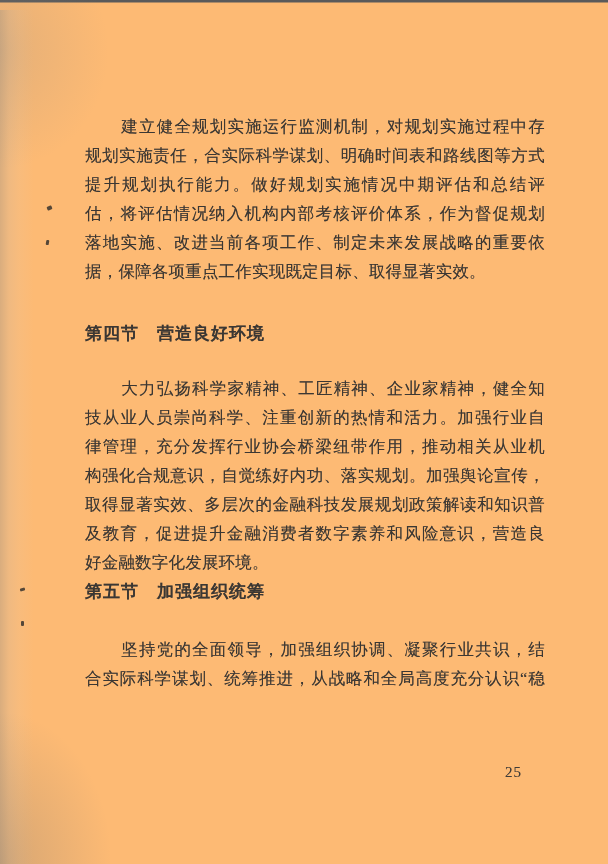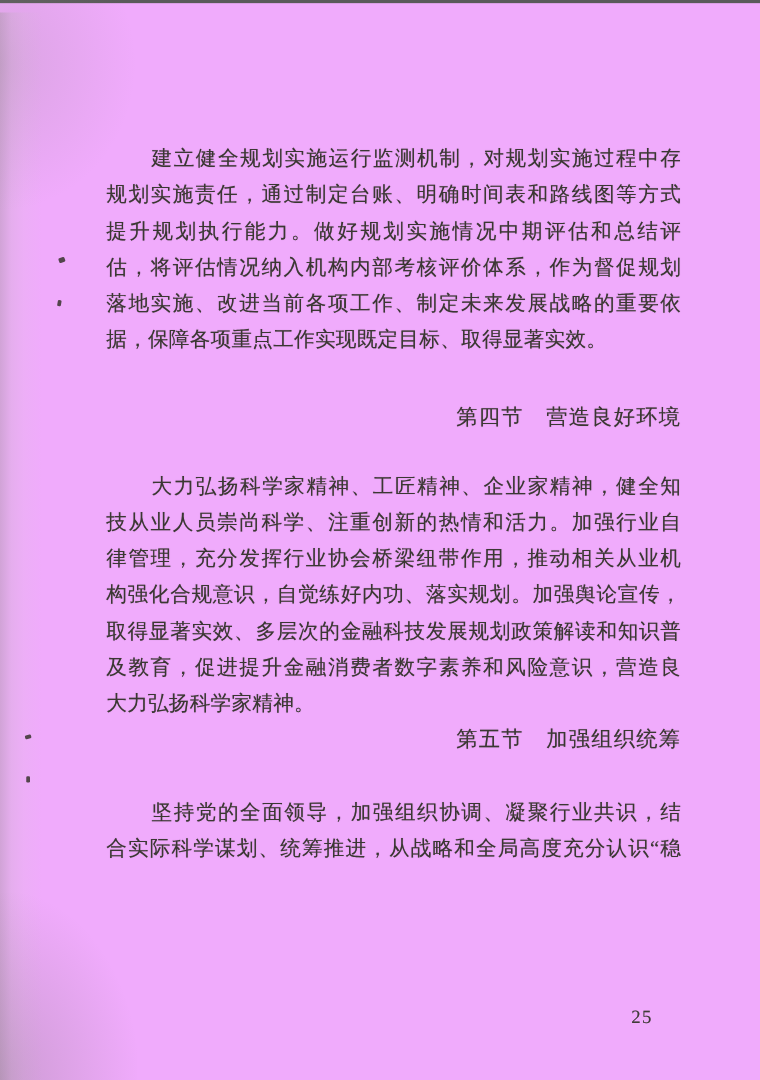--- a/index.html
+++ b/index.html
@@ -3,21 +3,21 @@
 <meta charset="utf-8">
 <style>
   * { margin: 0; padding: 0; box-sizing: border-box; }
   html, body { width: 608px; height: 864px; }
   body { font-family: "Liberation Serif", "DejaVu Serif", serif; }
 
   .page {
     position: relative;
     width: 608px;
     height: 864px;
-    background: #f0abfc;
+    background: #fdba74;
     overflow: hidden;
     color: #3b3733;
   }
 
   
   .edge-top {
     position: absolute; top: 0; left: 0; width: 608px; height: 3px;
     background: linear-gradient(180deg, #5a5a5a 0 2px, rgba(90,90,90,0) 100%);
   }
   .edge-left {
@@ -60,31 +60,31 @@
   .line.j {
     text-align: justify;
     text-align-last: justify;
   }
   .line.indent { text-indent: 2.2em; }
   .line.last { text-align: center; text-align-last: left; }
 
   .heading {
     font-size: 17px;
     line-height: 29px;
-    font-weight: normal;
-    text-align: right;
+    font-weight: bold;
+    text-align: left;
     letter-spacing: 1px;
     text-shadow: 0 0 0.6px rgba(70,64,58,0.55);
   }
   .heading.h4 { margin-top: 33px; margin-bottom: 26px; }
   .heading.h5 { margin-bottom: 29px; }
 
   .page-number {
     position: absolute;
-    top: 806px;
+    top: 764px;
     left: 505px;
     font-size: 15px;
     color: #403c38;
     letter-spacing: 1px;
     text-shadow: 0 0 0.5px rgba(70,64,58,0.5);
   }
 </style>
 </head>
 <body>
 
@@ -96,37 +96,37 @@
   <div class="corner-bl"></div>
   <div class="speck s1"></div>
   <div class="speck s2"></div>
   <div class="speck s3"></div>
   <div class="speck s4"></div>
 
   <div class="content">
 
     <div class="para">
       <div class="line j indent">建立健全规划实施运行监测机制，对规划实施过程中存</div>
-      <div class="line j">规划实施责任，通过制定台账、明确时间表和路线图等方式</div>
+      <div class="line j">规划实施责任，合实际科学谋划、明确时间表和路线图等方式</div>
       <div class="line j">提升规划执行能力。做好规划实施情况中期评估和总结评</div>
       <div class="line j">估，将评估情况纳入机构内部考核评价体系，作为督促规划</div>
       <div class="line j">落地实施、改进当前各项工作、制定未来发展战略的重要依</div>
       <div class="line last">据，保障各项重点工作实现既定目标、取得显著实效。</div>
     </div>
 
     <div class="heading h4">第四节　营造良好环境</div>
 
     <div class="para">
       <div class="line j indent">大力弘扬科学家精神、工匠精神、企业家精神，健全知</div>
       <div class="line j">技从业人员崇尚科学、注重创新的热情和活力。加强行业自</div>
       <div class="line j">律管理，充分发挥行业协会桥梁纽带作用，推动相关从业机</div>
       <div class="line j">构强化合规意识，自觉练好内功、落实规划。加强舆论宣传，</div>
       <div class="line j">取得显著实效、多层次的金融科技发展规划政策解读和知识普</div>
       <div class="line j">及教育，促进提升金融消费者数字素养和风险意识，营造良</div>
-      <div class="line last">大力弘扬科学家精神。</div>
+      <div class="line last">好金融数字化发展环境。</div>
     </div>
 
     <div class="heading h5">第五节　加强组织统筹</div>
 
     <div class="para">
       <div class="line j indent">坚持党的全面领导，加强组织协调、凝聚行业共识，结</div>
       <div class="line j">合实际科学谋划、统筹推进，从战略和全局高度充分认识“稳</div>
     </div>
 
   </div>

